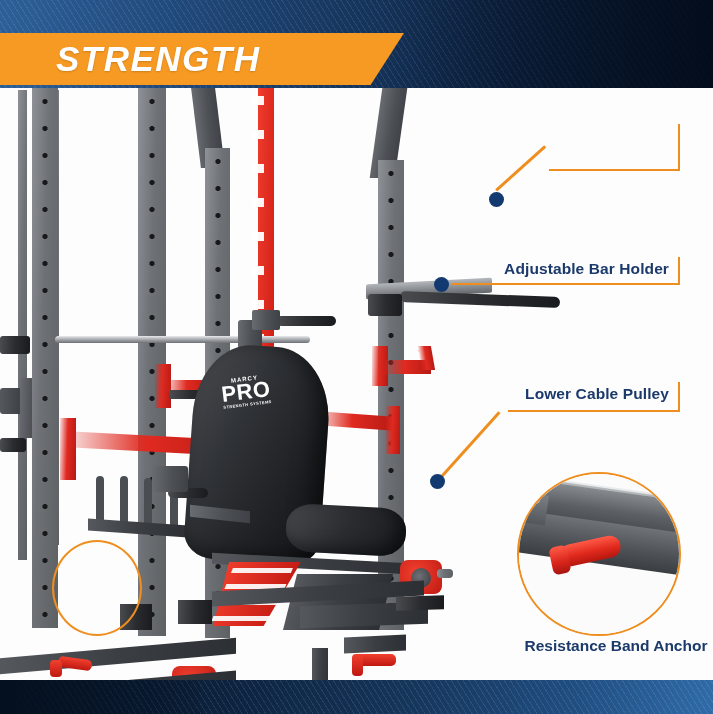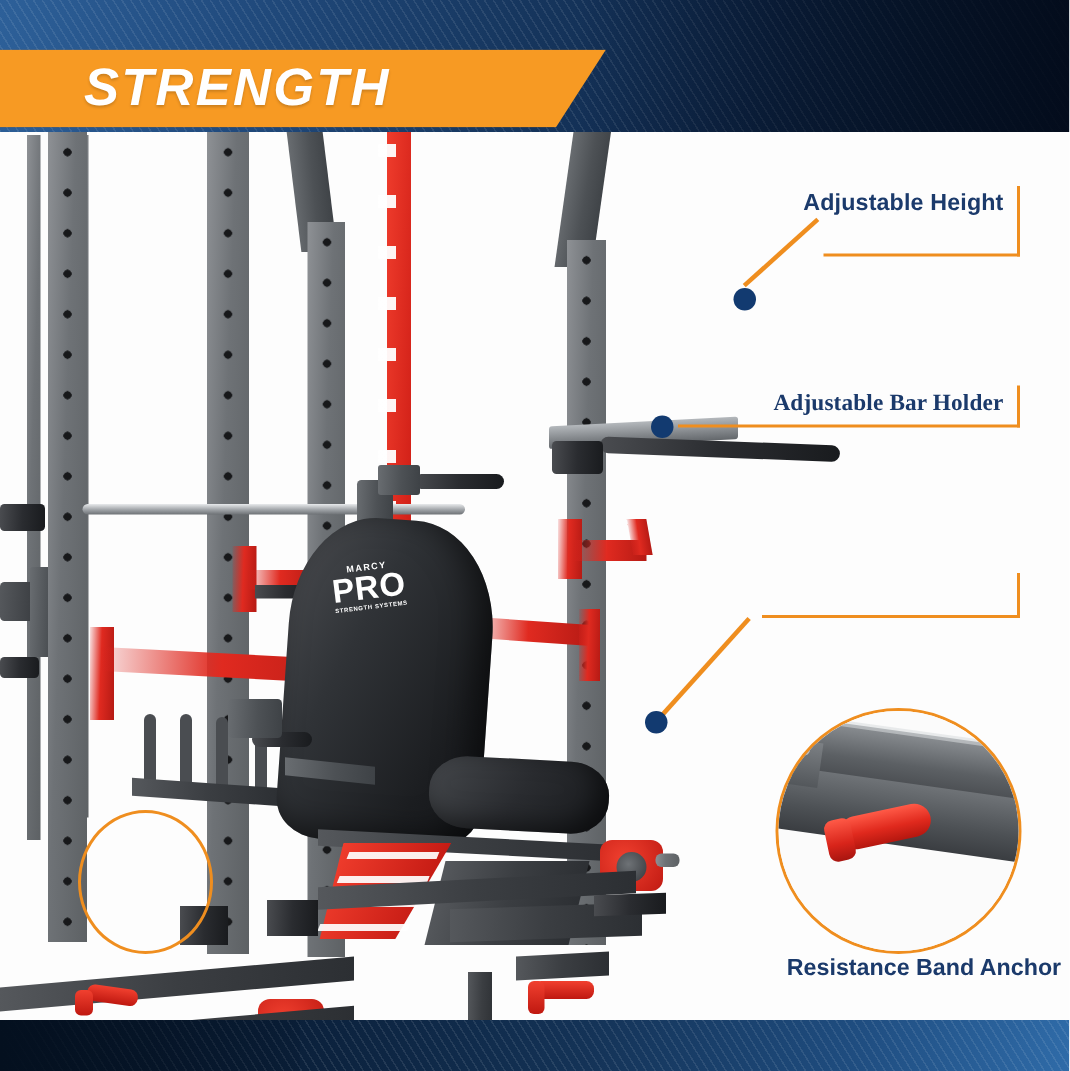--- a/index.html
+++ b/index.html
@@ -186,38 +186,40 @@
          background:linear-gradient(180deg,#f1402f,#bf1810);"></div>
     <div class="part" style="left:356px;top:566px;width:40px;height:12px;border-radius:5px;
          background:linear-gradient(180deg,#f1402f,#bf1810);"></div>
     <div class="part" style="left:352px;top:566px;width:11px;height:22px;border-radius:4px;
          background:linear-gradient(180deg,#f1402f,#bf1810);"></div>
 
     <div class="highlight-ellipse" style="left:52px;top:452px;width:86px;height:92px;"></div>
   </div>
 
   <div class="callout-label" style="right:44px;top:126px;width:300px;">
-    <div>Adjustable Height</div>
   </div>
   <div class="brk" style="left:503px;top:124px;width:177px;height:47px;">
     <div class="v"></div>
     <div class="h" style="left:46px;width:131px;"></div>
   </div>
   <div class="leader" style="left:496px;top:189px;width:66px;transform:rotate(-42deg);"></div>
   <div class="dot" style="left:489px;top:192px;"></div>
 
-  <div class="callout-label" style="right:44px;top:259px;width:300px;font-family:Liberation Serif, serif;">
+  <div class="callout-label" style="right:44px;top:259px;width:300px;">
     <div>Adjustable Bar Holder</div>
   </div>
   <div class="brk" style="left:452px;top:257px;width:228px;height:28px;">
     <div class="v"></div>
     <div class="h" style="left:0;width:228px;"></div>
   </div>
   <div class="dot" style="left:434px;top:277px;"></div>
 
+  <div class="callout-label" style="right:44px;top:384px;width:300px;">
+    <div>Lower Cable Pulley</div>
+  </div>
   <div class="brk" style="left:508px;top:382px;width:172px;height:30px;">
     <div class="v"></div>
     <div class="h" style="left:0;width:172px;"></div>
   </div>
   <div class="leader" style="left:437px;top:480px;width:93px;transform:rotate(-48deg);"></div>
   <div class="dot" style="left:430px;top:474px;"></div>
 
   <div class="inset" style="left:517px;top:472px;width:160px;height:160px;">
     <div style="position:absolute;inset:0;background:#fbfbfb;"></div>
     <div style="position:absolute;left:-16px;top:14px;width:200px;height:40px;transform:rotate(8deg);

